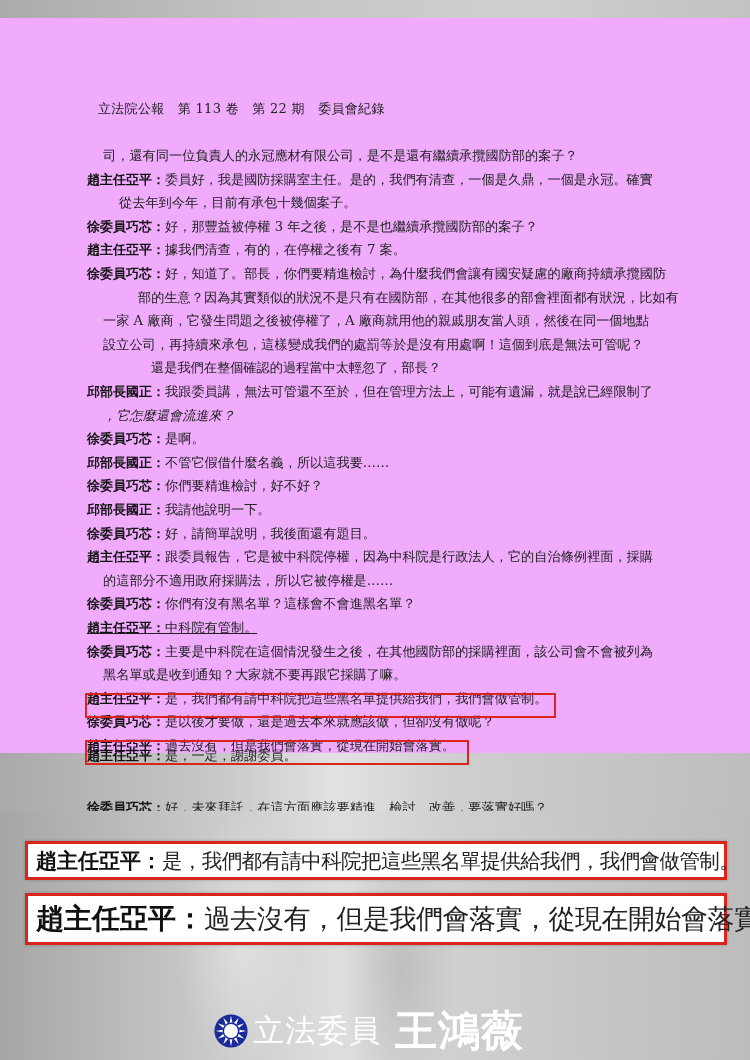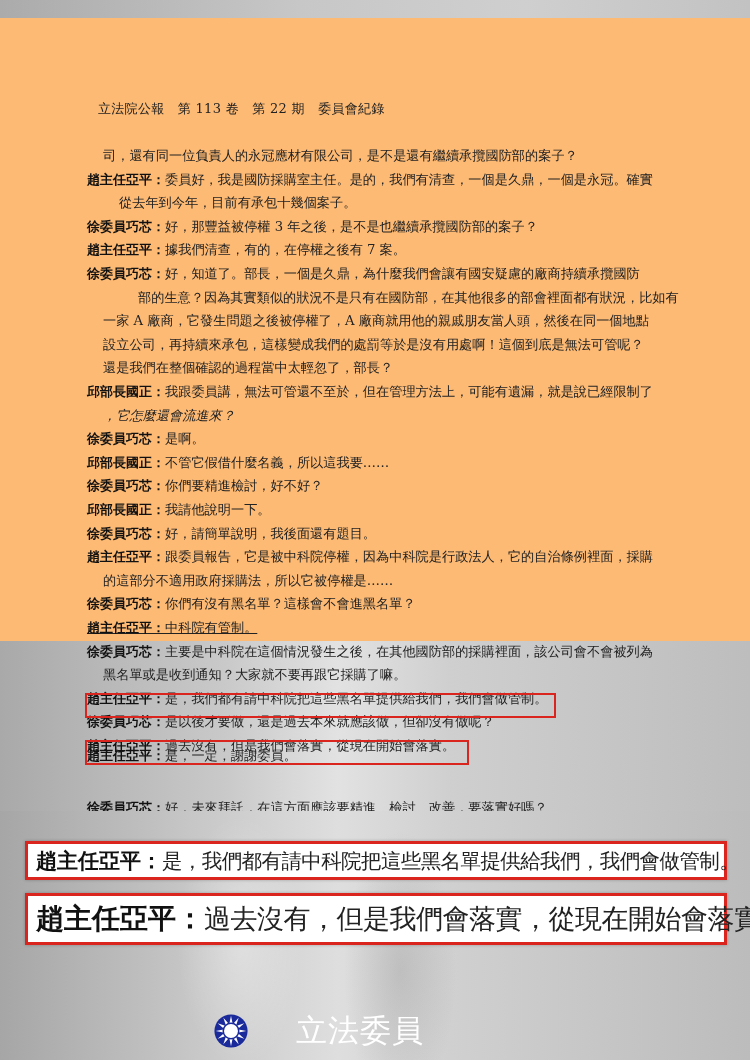--- a/index.html
+++ b/index.html
@@ -7,22 +7,22 @@
   body {
     position: relative;
     font-family: "DejaVu Serif", "Liberation Serif", serif;
     background: linear-gradient(90deg, #a9a9a9 0%, #c9c9c9 30%, #e2e2e2 45%, #cfcfcf 60%, #bdbdbd 100%);
   }
   .top-band {
     position: absolute; left: 0; top: 0; width: 750px; height: 18px;
     background: linear-gradient(90deg, #ababab 0%, #c7c7c7 40%, #cfcfcf 70%, #c2c2c2 100%);
   }
   .doc {
-    position: absolute; left: 0; top: 18px; width: 750px; height: 623px;
-    background: #fdba74;
+    position: absolute; left: 0; top: 18px; width: 750px; height: 735px;
+    background: #f0abfc;
     padding-left: 41px;
   }
   .doc-header {
     position: absolute; left: 98px; top: 82px;
     font-size: 13px; color: #222; letter-spacing: 0.3px; white-space: pre;
   }
   .line {
     position: absolute; left: 87px; font-size: 13.2px; color: #222;
     white-space: nowrap; line-height: 20px;
   }
@@ -50,21 +50,21 @@
   .callout .spk { font-size: 22px; color: #111; }
   .callout .txt { font-family: "DejaVu Sans", "Liberation Sans", sans-serif; }
   .c1 { top: 841px; height: 39px; }
   .c1 .spk { font-size: 21px; }
   .c1 .txt { font-size: 20.5px; letter-spacing: -0.6px; }
   .c2 { top: 893px; height: 52px; }
   .c2 .spk { font-size: 28px; }
   .c2 .txt { font-size: 27px; letter-spacing: -0.5px; }
   .footer {
     position: absolute; left: 214px; top: 1008px; height: 46px;
-    display: flex; align-items: center; color: #fff; white-space: nowrap; gap: 43px;
+    display: flex; align-items: center; color: #fff; white-space: nowrap;
   }
   .emblem { width: 34px; height: 34px; margin-right: 5px; }
   .f-title {
     font-family: "DejaVu Sans", "Liberation Sans", sans-serif;
     font-size: 31px; font-weight: normal; letter-spacing: 1px; margin-right: 14px;
   }
   .f-name {
     font-family: "DejaVu Sans", "Liberation Sans", sans-serif;
     font-size: 42px; font-weight: bold; letter-spacing: 1px;
   }
@@ -75,25 +75,25 @@
 <div class="top-band"></div>
 
 <div class="doc">
   <div class="doc-header">立法院公報　第 113 卷　第 22 期　委員會紀錄</div>
   <div id="lines">
       <div class="line cont" style="top: 128px;"><span>司，還有同一位負責人的永冠應材有限公司，是不是還有繼續承攬國防部的案子？</span></div>
       <div class="line" style="top: 151.6px;"><span class="spk">趙主任亞平：</span><span>委員好，我是國防採購室主任。是的，我們有清查，一個是久鼎，一個是永冠。確實</span></div>
       <div class="line cont" style="top: 175.2px; margin-left: 16px;"><span>從去年到今年，目前有承包十幾個案子。</span></div>
       <div class="line" style="top: 198.8px;"><span class="spk">徐委員巧芯：</span><span>好，那豐益被停權 3 年之後，是不是也繼續承攬國防部的案子？</span></div>
       <div class="line" style="top: 222.4px;"><span class="spk">趙主任亞平：</span><span>據我們清查，有的，在停權之後有 7 案。</span></div>
-      <div class="line" style="top: 246px;"><span class="spk">徐委員巧芯：</span><span>好，知道了。部長，一個是久鼎，為什麼我們會讓有國安疑慮的廠商持續承攬國防</span></div>
+      <div class="line" style="top: 246px;"><span class="spk">徐委員巧芯：</span><span>好，知道了。部長，你們要精進檢討，為什麼我們會讓有國安疑慮的廠商持續承攬國防</span></div>
       <div class="line cont" style="top: 269.6px; margin-left: 35px;"><span>部的生意？因為其實類似的狀況不是只有在國防部，在其他很多的部會裡面都有狀況，比如有</span></div>
       <div class="line cont" style="top: 293.2px; text-align: center;"><span>一家 A 廠商，它發生問題之後被停權了，A 廠商就用他的親戚朋友當人頭，然後在同一個地點</span></div>
       <div class="line cont" style="top: 316.8px;"><span>設立公司，再持續來承包，這樣變成我們的處罰等於是沒有用處啊！這個到底是無法可管呢？</span></div>
-      <div class="line cont" style="top: 340.4px;"><span>還是我們在整個確認的過程當中太輕忽了，部長？</span></div>
+      <div class="line cont" style="top: 340.4px; margin-left: 48px;"><span>還是我們在整個確認的過程當中太輕忽了，部長？</span></div>
       <div class="line" style="top: 364px;"><span class="spk">邱部長國正：</span><span>我跟委員講，無法可管還不至於，但在管理方法上，可能有遺漏，就是說已經限制了</span></div>
       <div class="line cont" style="top: 387.6px; font-style: italic;"><span>，它怎麼還會流進來？</span></div>
       <div class="line" style="top: 411.2px;"><span class="spk">徐委員巧芯：</span><span>是啊。</span></div>
       <div class="line" style="top: 434.8px;"><span class="spk">邱部長國正：</span><span>不管它假借什麼名義，所以這我要……</span></div>
       <div class="line" style="top: 458.4px;"><span class="spk">徐委員巧芯：</span><span>你們要精進檢討，好不好？</span></div>
       <div class="line" style="top: 482px;"><span class="spk">邱部長國正：</span><span>我請他說明一下。</span></div>
       <div class="line" style="top: 505.6px;"><span class="spk">徐委員巧芯：</span><span>好，請簡單說明，我後面還有題目。</span></div>
       <div class="line" style="top: 529.2px;"><span class="spk">趙主任亞平：</span><span>跟委員報告，它是被中科院停權，因為中科院是行政法人，它的自治條例裡面，採購</span></div>
       <div class="line cont" style="top: 552.8px;"><span>的這部分不適用政府採購法，所以它被停權是……</span></div>
       <div class="line" style="top: 576.4px;"><span class="spk">徐委員巧芯：</span><span>你們有沒有黑名單？這樣會不會進黑名單？</span></div>
@@ -136,13 +136,14 @@
       <polygon points="20,2 21.8,11 18.2,11" transform="rotate(210 20 20)"></polygon>
       <polygon points="20,2 21.8,11 18.2,11" transform="rotate(240 20 20)"></polygon>
       <polygon points="20,2 21.8,11 18.2,11" transform="rotate(270 20 20)"></polygon>
       <polygon points="20,2 21.8,11 18.2,11" transform="rotate(300 20 20)"></polygon>
       <polygon points="20,2 21.8,11 18.2,11" transform="rotate(330 20 20)"></polygon>
     </g>
     <circle cx="20" cy="20" r="10" fill="#1a2a9a"></circle>
     <circle cx="20" cy="20" r="8.2" fill="#ffffff"></circle>
   </svg>
   <span class="f-title">立法委員</span>
+  <span class="f-name">王鴻薇</span>
 </div>
 
 </body></html>

